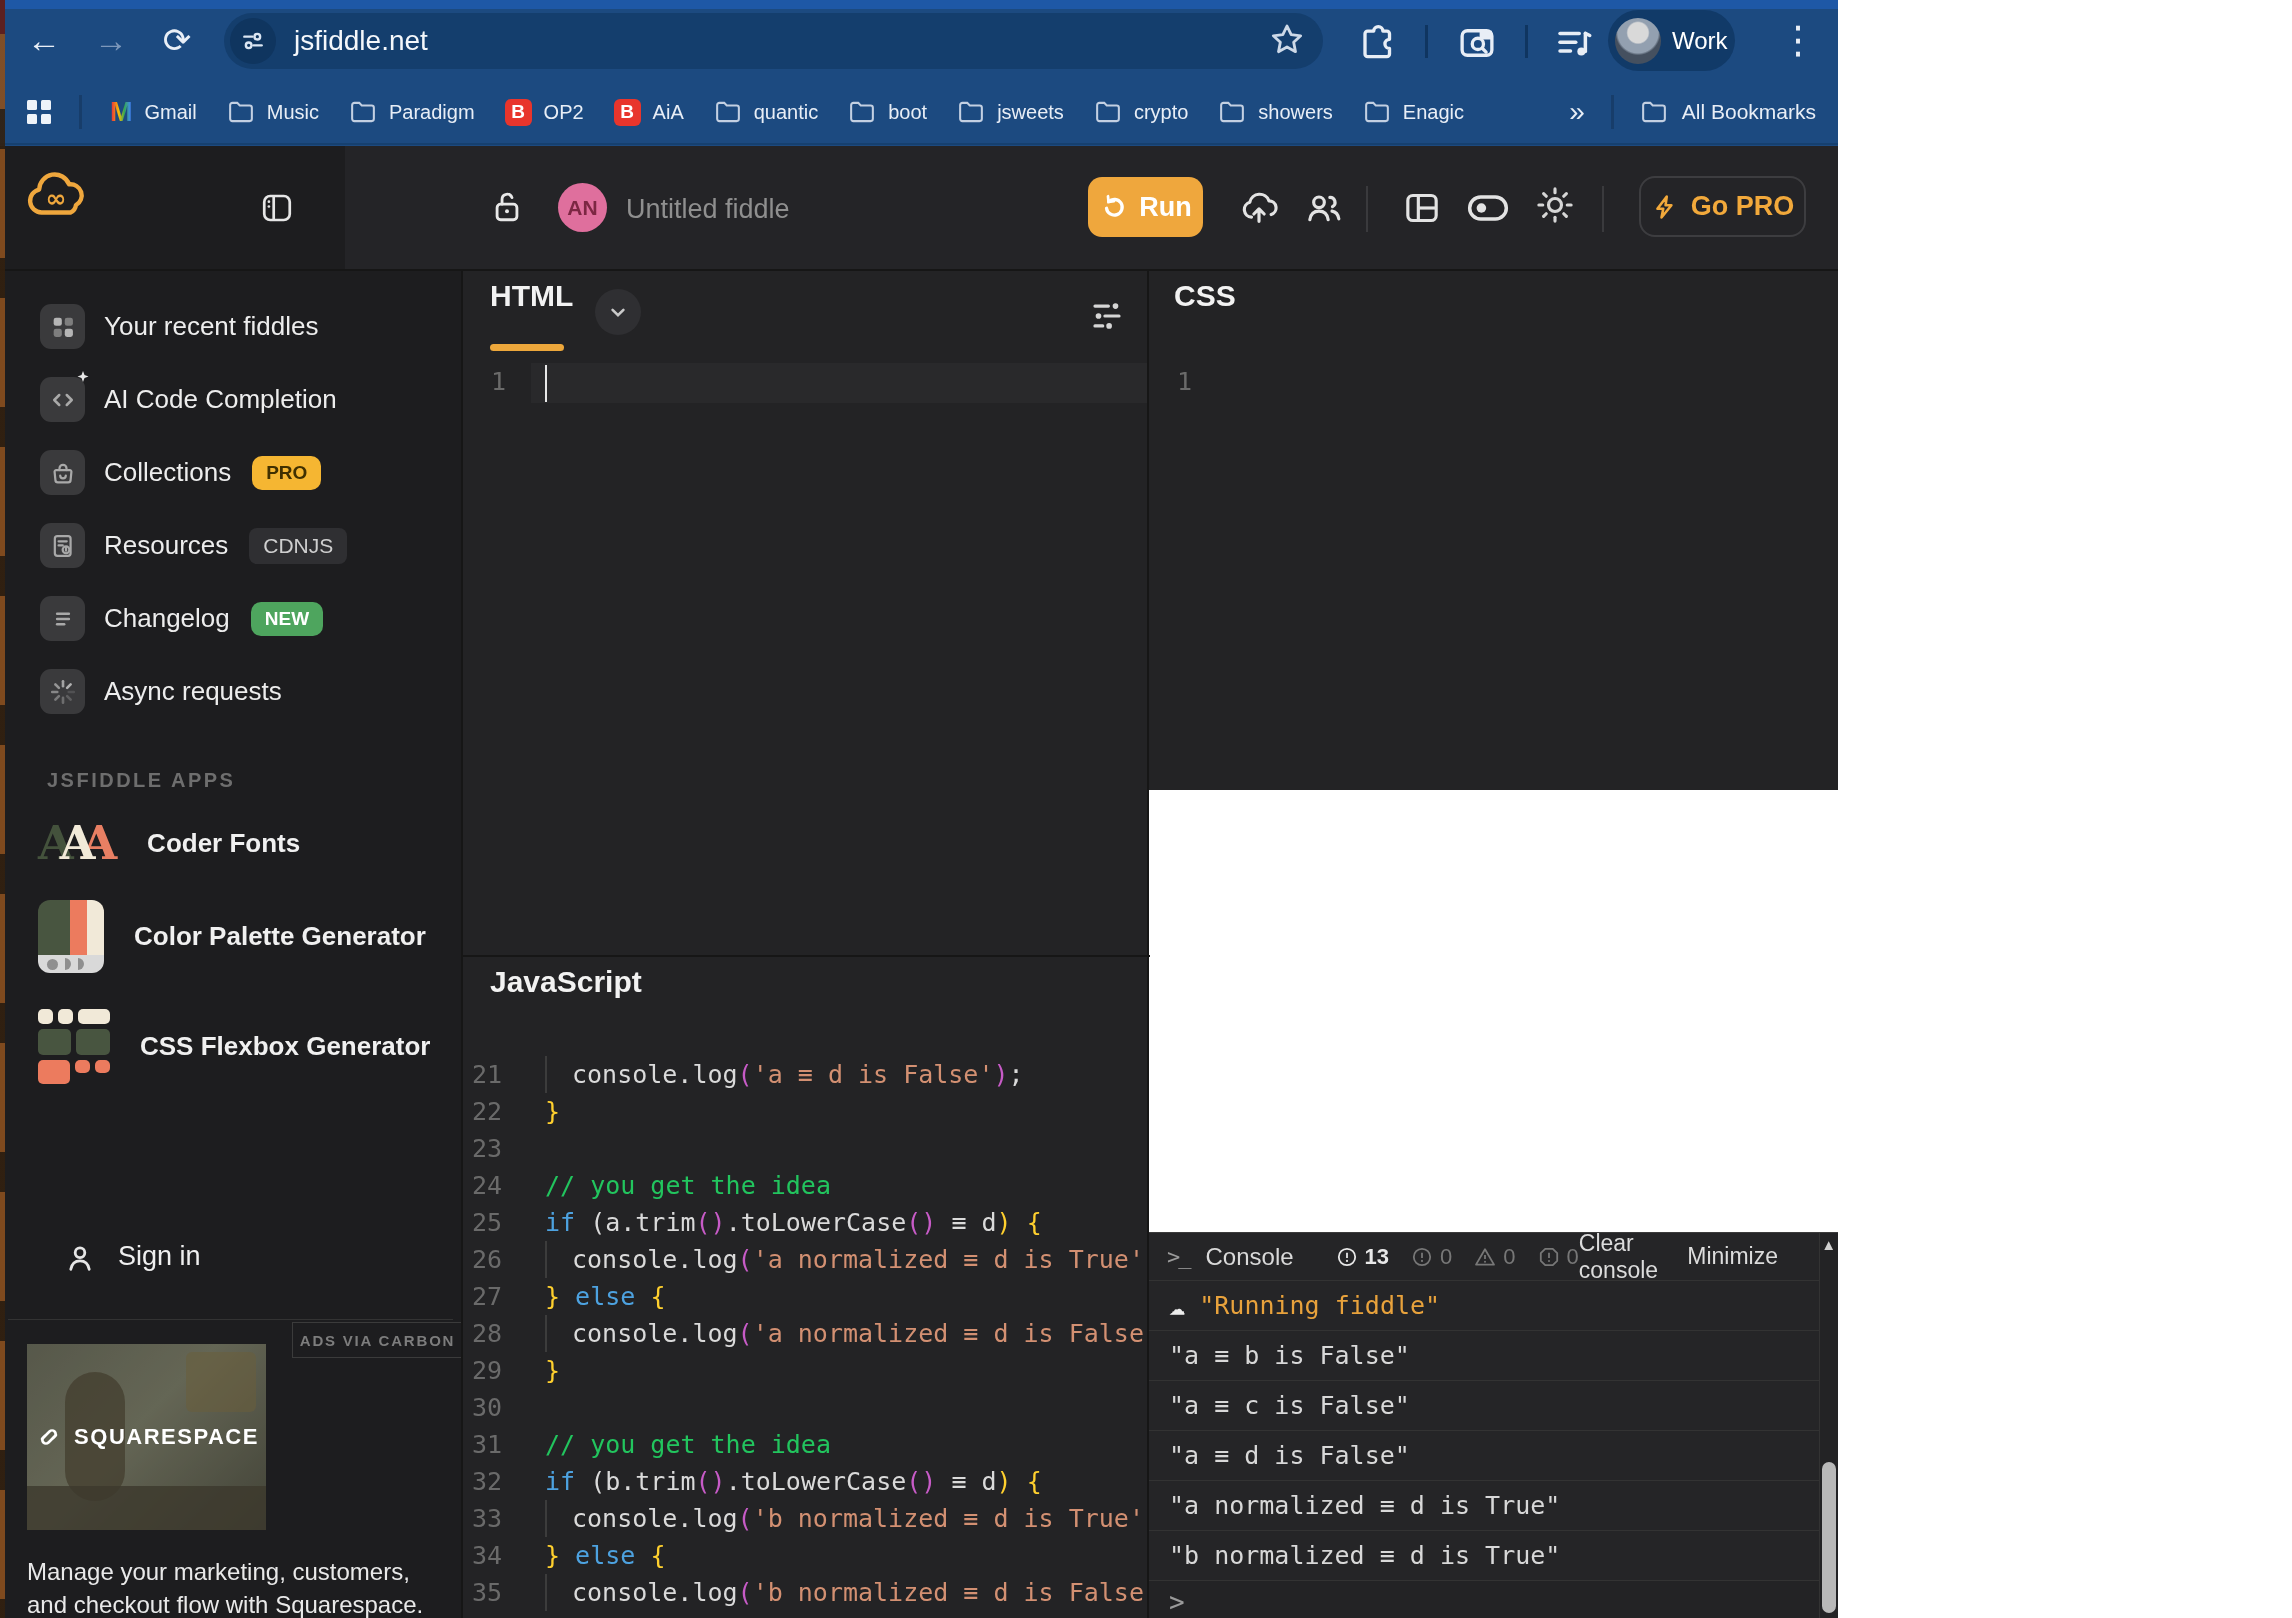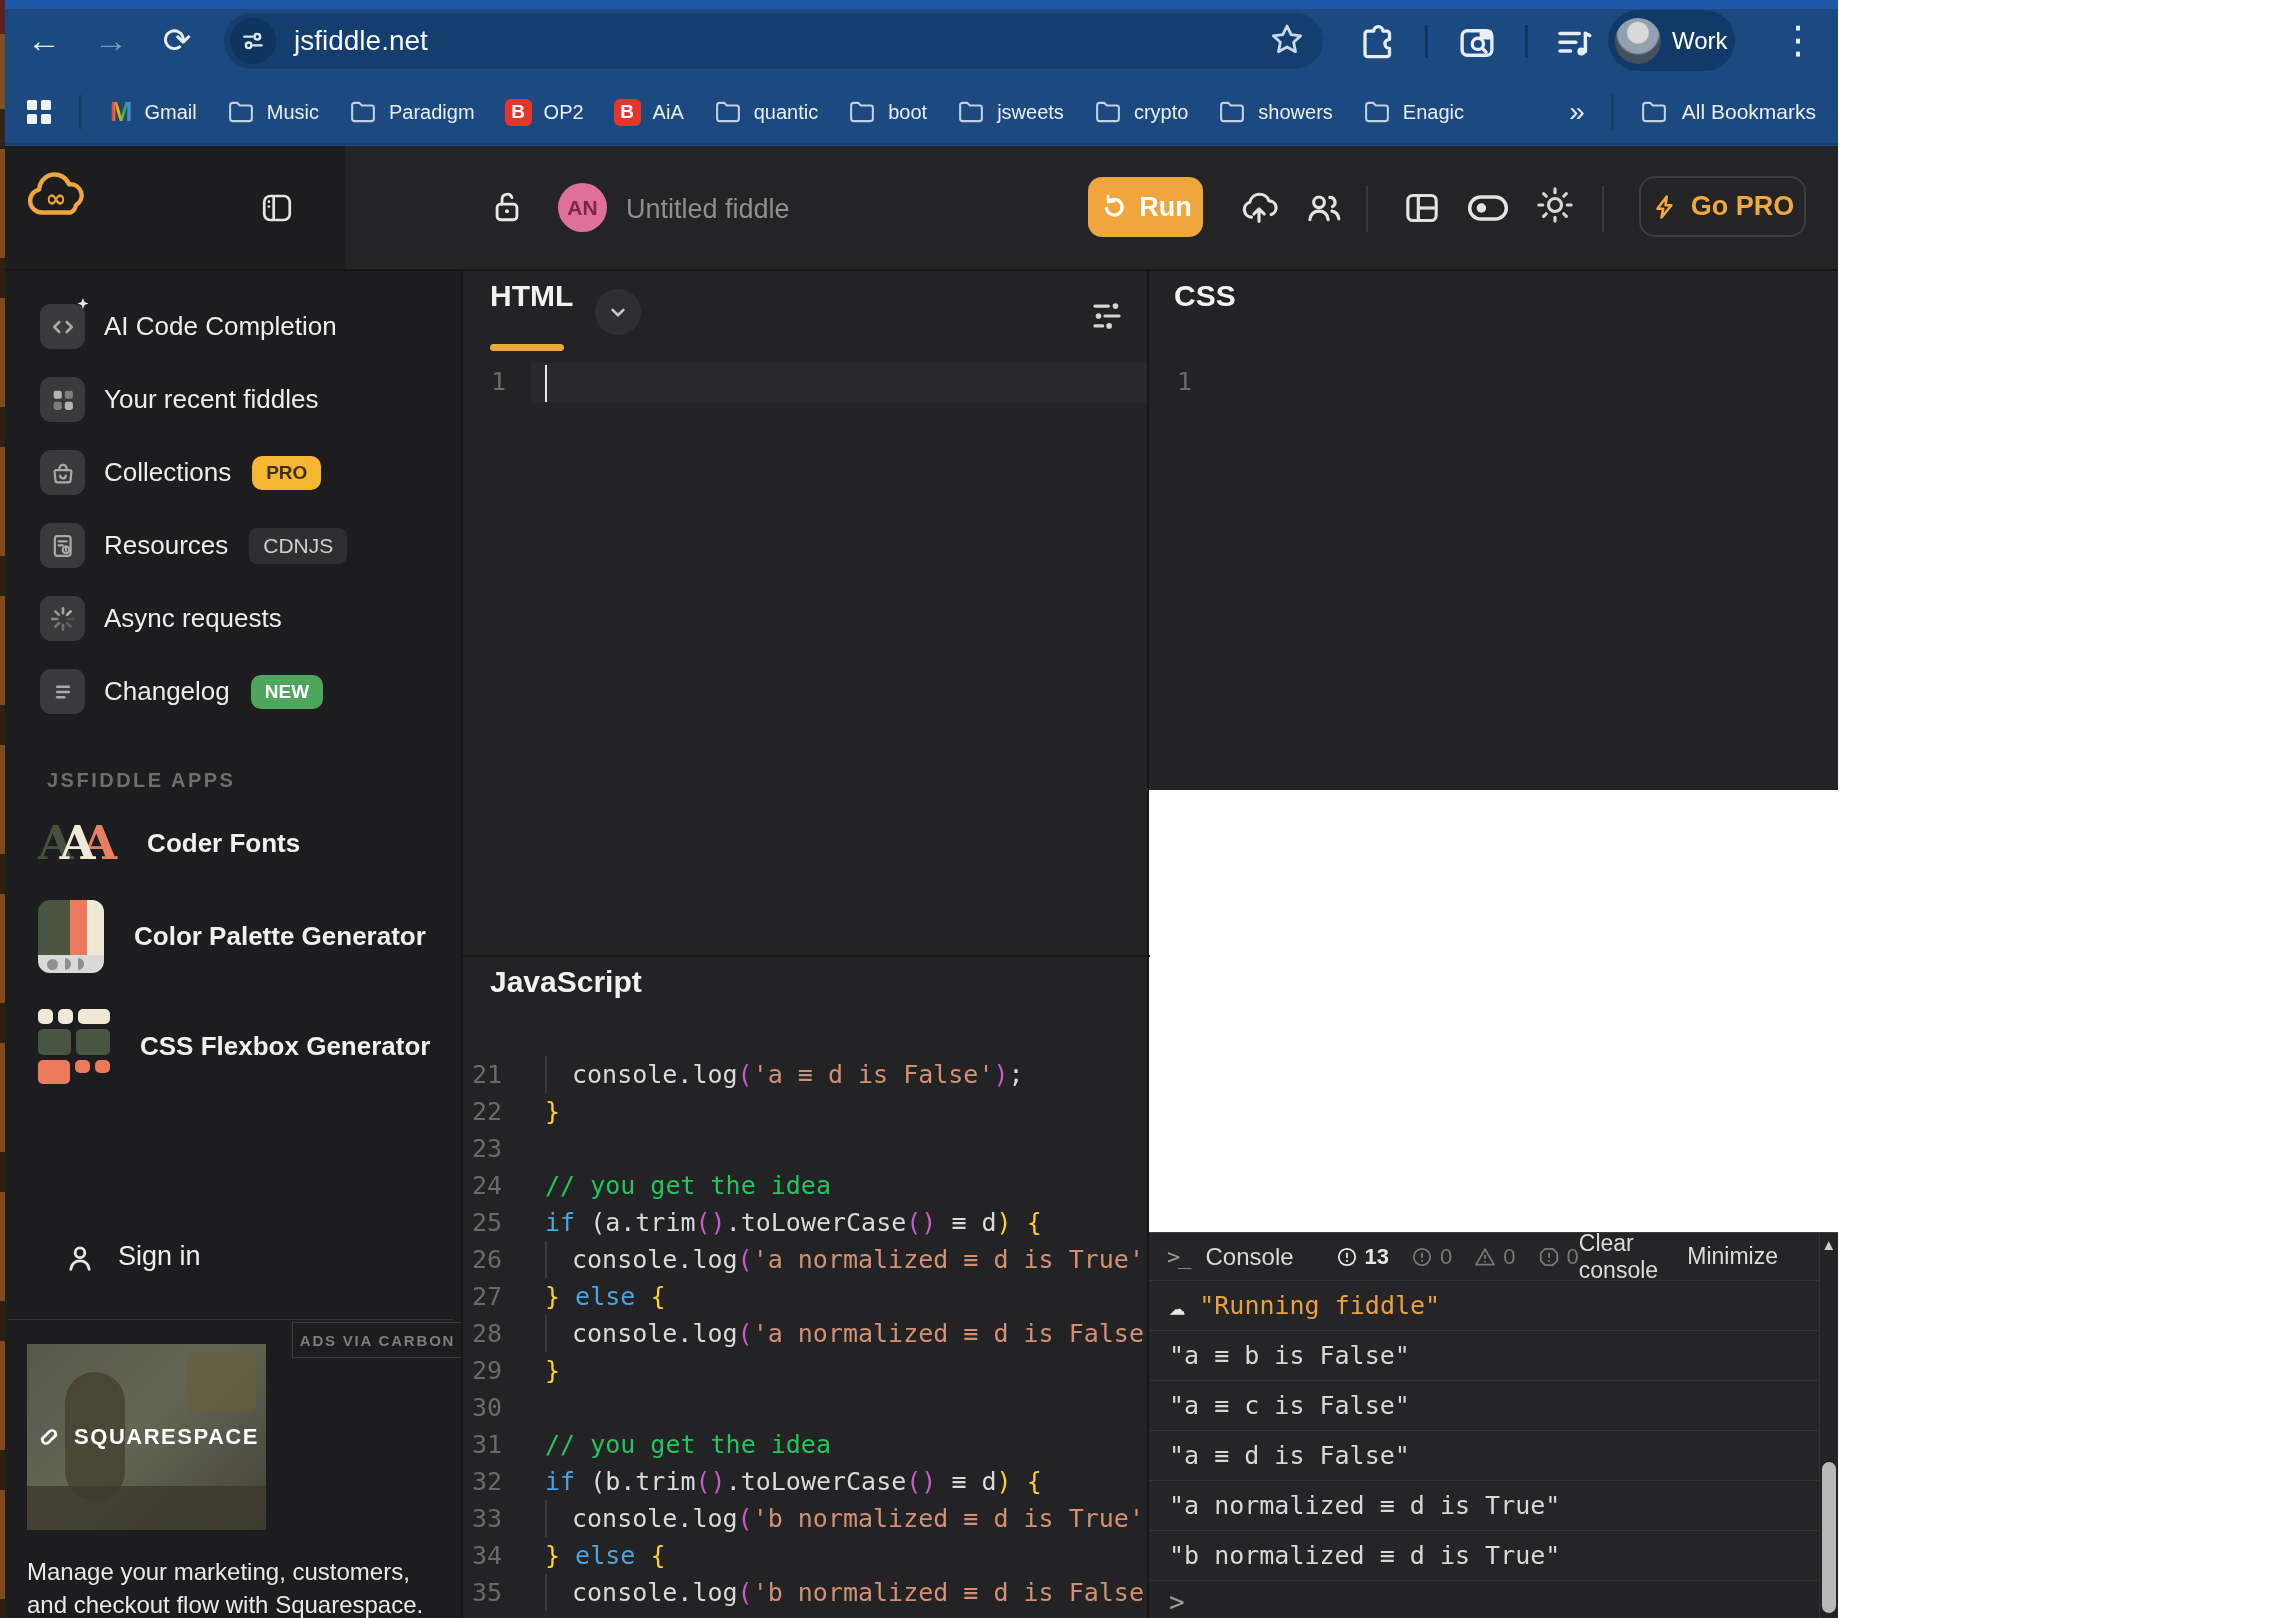--- a/index.html
+++ b/index.html
@@ -402,42 +402,42 @@
           <path d="M13.5 3L5.5 13.5h5L9 21l8.5-10.5h-5z"></path>
         </svg>
         <span class="lbl">Go PRO</span>
       </div>
     </div>
 
     <aside class="sidebar">
       <div id="sb-list">
           <div class="sb-item">
             <span class="sb-icon">
+              <svg width="28" height="28" viewBox="0 0 24 24">
+                <rect x="4" y="4" width="7" height="7" rx="2" fill="#b5b5b5"></rect>
+                <rect x="13.5" y="4" width="7" height="7" rx="2" fill="#7e7e7e"></rect>
+                <rect x="4" y="13.5" width="7" height="7" rx="2" fill="#7e7e7e"></rect>
+                <rect x="13.5" y="13.5" width="7" height="7" rx="2" fill="#b5b5b5"></rect>
+              </svg>
+            </span>
+            <span class="lbl">Your recent fiddles</span>
+          </div>
+          <div class="sb-item">
+            <span class="sb-icon">
               <svg width="30" height="30" viewBox="0 0 24 24" fill="none" stroke="#a9a9a9" stroke-width="2" stroke-linecap="round" stroke-linejoin="round">
                 <polyline points="9,8 5,12 9,16"></polyline>
                 <polyline points="15,8 19,12 15,16"></polyline>
               </svg>
               <span class="sb-sparkle">
                 <svg width="16" height="16" viewBox="0 0 16 16">
                   <path d="M8 1l1.5 4L13.5 6.5 9.5 8 8 12 6.5 8 2.5 6.5 6.5 5z" fill="#e8e8e8"></path>
                 </svg>
               </span>
             </span>
             <span class="lbl">AI Code Completion</span>
-          </div>
-          <div class="sb-item">
-            <span class="sb-icon">
-              <svg width="28" height="28" viewBox="0 0 24 24">
-                <rect x="4" y="4" width="7" height="7" rx="2" fill="#b5b5b5"></rect>
-                <rect x="13.5" y="4" width="7" height="7" rx="2" fill="#7e7e7e"></rect>
-                <rect x="4" y="13.5" width="7" height="7" rx="2" fill="#7e7e7e"></rect>
-                <rect x="13.5" y="13.5" width="7" height="7" rx="2" fill="#b5b5b5"></rect>
-              </svg>
-            </span>
-            <span class="lbl">Your recent fiddles</span>
           </div>
           <div class="sb-item">
             <span class="sb-icon">
               <svg width="28" height="28" viewBox="0 0 24 24" fill="none" stroke="#a9a9a9" stroke-width="1.9" stroke-linecap="round">
                 <path d="M6.2 9.5h11.6a1.4 1.4 0 0 1 1.4 1.6l-.7 7a2 2 0 0 1-2 1.9H7.5a2 2 0 0 1-2-1.9l-.7-7a1.4 1.4 0 0 1 1.4-1.6z"></path>
                 <path d="M9 9.5V8a3 3 0 0 1 6 0v1.5"></path>
                 <path d="M9.6 14.2a2.4 2.4 0 0 0 4.8 0"></path>
               </svg>
             </span>
             <span class="lbl">Collections</span>
@@ -448,46 +448,46 @@
               <svg width="28" height="28" viewBox="0 0 24 24" fill="none" stroke="#a9a9a9" stroke-width="1.9" stroke-linecap="round">
                 <rect x="5" y="3.5" width="13.5" height="17" rx="2.2"></rect>
                 <line x1="8.2" y1="8" x2="15.2" y2="8"></line>
                 <line x1="8.2" y1="11.5" x2="11.8" y2="11.5"></line>
                 <circle cx="14.6" cy="15.3" r="2.9"></circle>
                 <line x1="14.6" y1="13.6" x2="14.6" y2="16"></line>
               </svg>
             </span>
             <span class="lbl">Resources</span>
             <span class="badge plain">CDNJS</span>
+          </div>
+          <div class="sb-item">
+            <span class="sb-icon">
+              <svg width="28" height="28" viewBox="0 0 24 24" fill="none" stroke="#a9a9a9" stroke-width="2.2" stroke-linecap="round">
+                <line x1="7" y1="7.5" x2="17" y2="7.5"></line>
+                <line x1="7" y1="12" x2="17" y2="12"></line>
+                <line x1="7" y1="16.5" x2="13" y2="16.5"></line>
+              </svg>
+            </span>
+            <span class="lbl">Changelog</span>
+            <span class="badge new">NEW</span>
           </div>
           <div class="sb-item">
             <span class="sb-icon">
               <svg width="30" height="30" viewBox="0 0 24 24" stroke="#b0b0b0" stroke-width="2.1" stroke-linecap="round">
                 <line x1="16.6" y1="12.0" x2="20.6" y2="12.0" opacity="0.20"></line>
                 <line x1="15.3" y1="15.3" x2="18.1" y2="18.1" opacity="0.31"></line>
                 <line x1="12.0" y1="16.6" x2="12.0" y2="20.6" opacity="0.43"></line>
                 <line x1="8.7" y1="15.3" x2="5.9" y2="18.1" opacity="0.54"></line>
                 <line x1="7.4" y1="12.0" x2="3.4" y2="12.0" opacity="0.66"></line>
                 <line x1="8.7" y1="8.7" x2="5.9" y2="5.9" opacity="0.77"></line>
                 <line x1="12.0" y1="7.4" x2="12.0" y2="3.4" opacity="0.89"></line>
                 <line x1="15.3" y1="8.7" x2="18.1" y2="5.9" opacity="1.00"></line>
               </svg>
             </span>
             <span class="lbl">Async requests</span>
-          </div>
-          <div class="sb-item">
-            <span class="sb-icon">
-              <svg width="28" height="28" viewBox="0 0 24 24" fill="none" stroke="#a9a9a9" stroke-width="2.2" stroke-linecap="round">
-                <line x1="7" y1="7.5" x2="17" y2="7.5"></line>
-                <line x1="7" y1="12" x2="17" y2="12"></line>
-                <line x1="7" y1="16.5" x2="13" y2="16.5"></line>
-              </svg>
-            </span>
-            <span class="lbl">Changelog</span>
-            <span class="badge new">NEW</span>
           </div>
         </div>
       <div class="apps-header">JSFIDDLE APPS</div>
       <div id="app-list">
           <div class="app-item" style="top: 549px;">
             <span class="cf">
               <b class="a1">A</b>
               <b class="a2">A</b>
               <b class="a3">A</b>
             </span>

